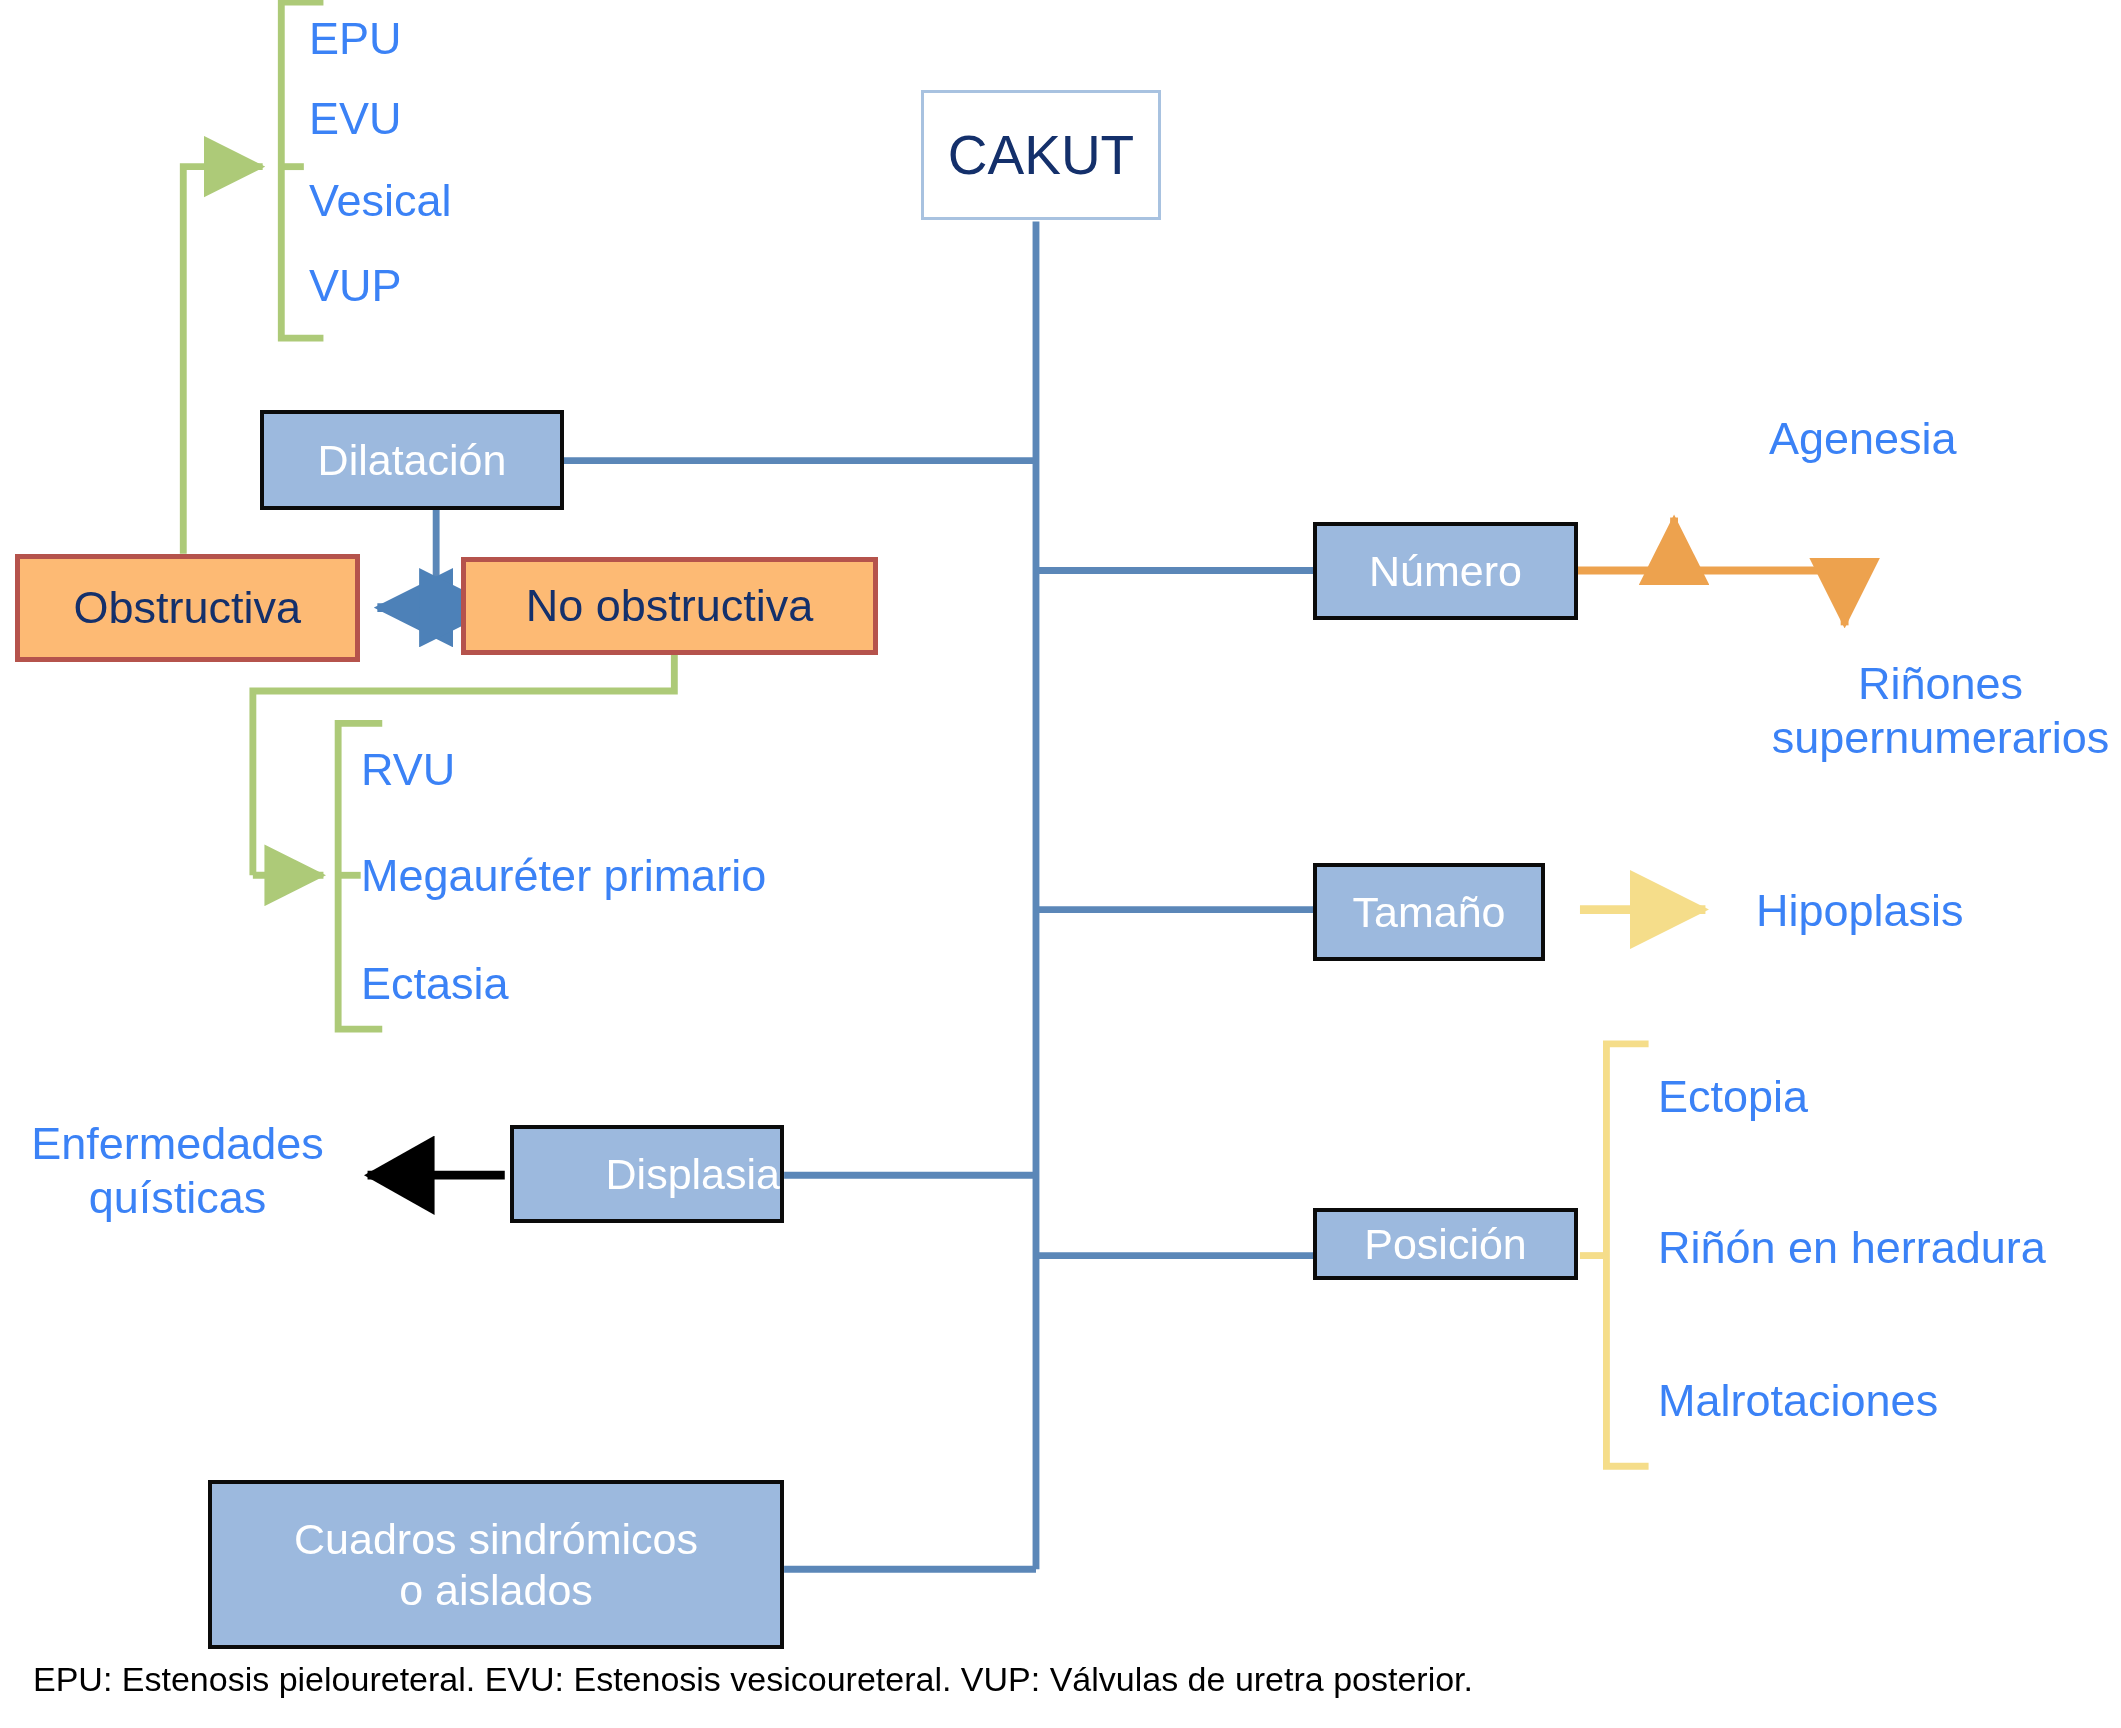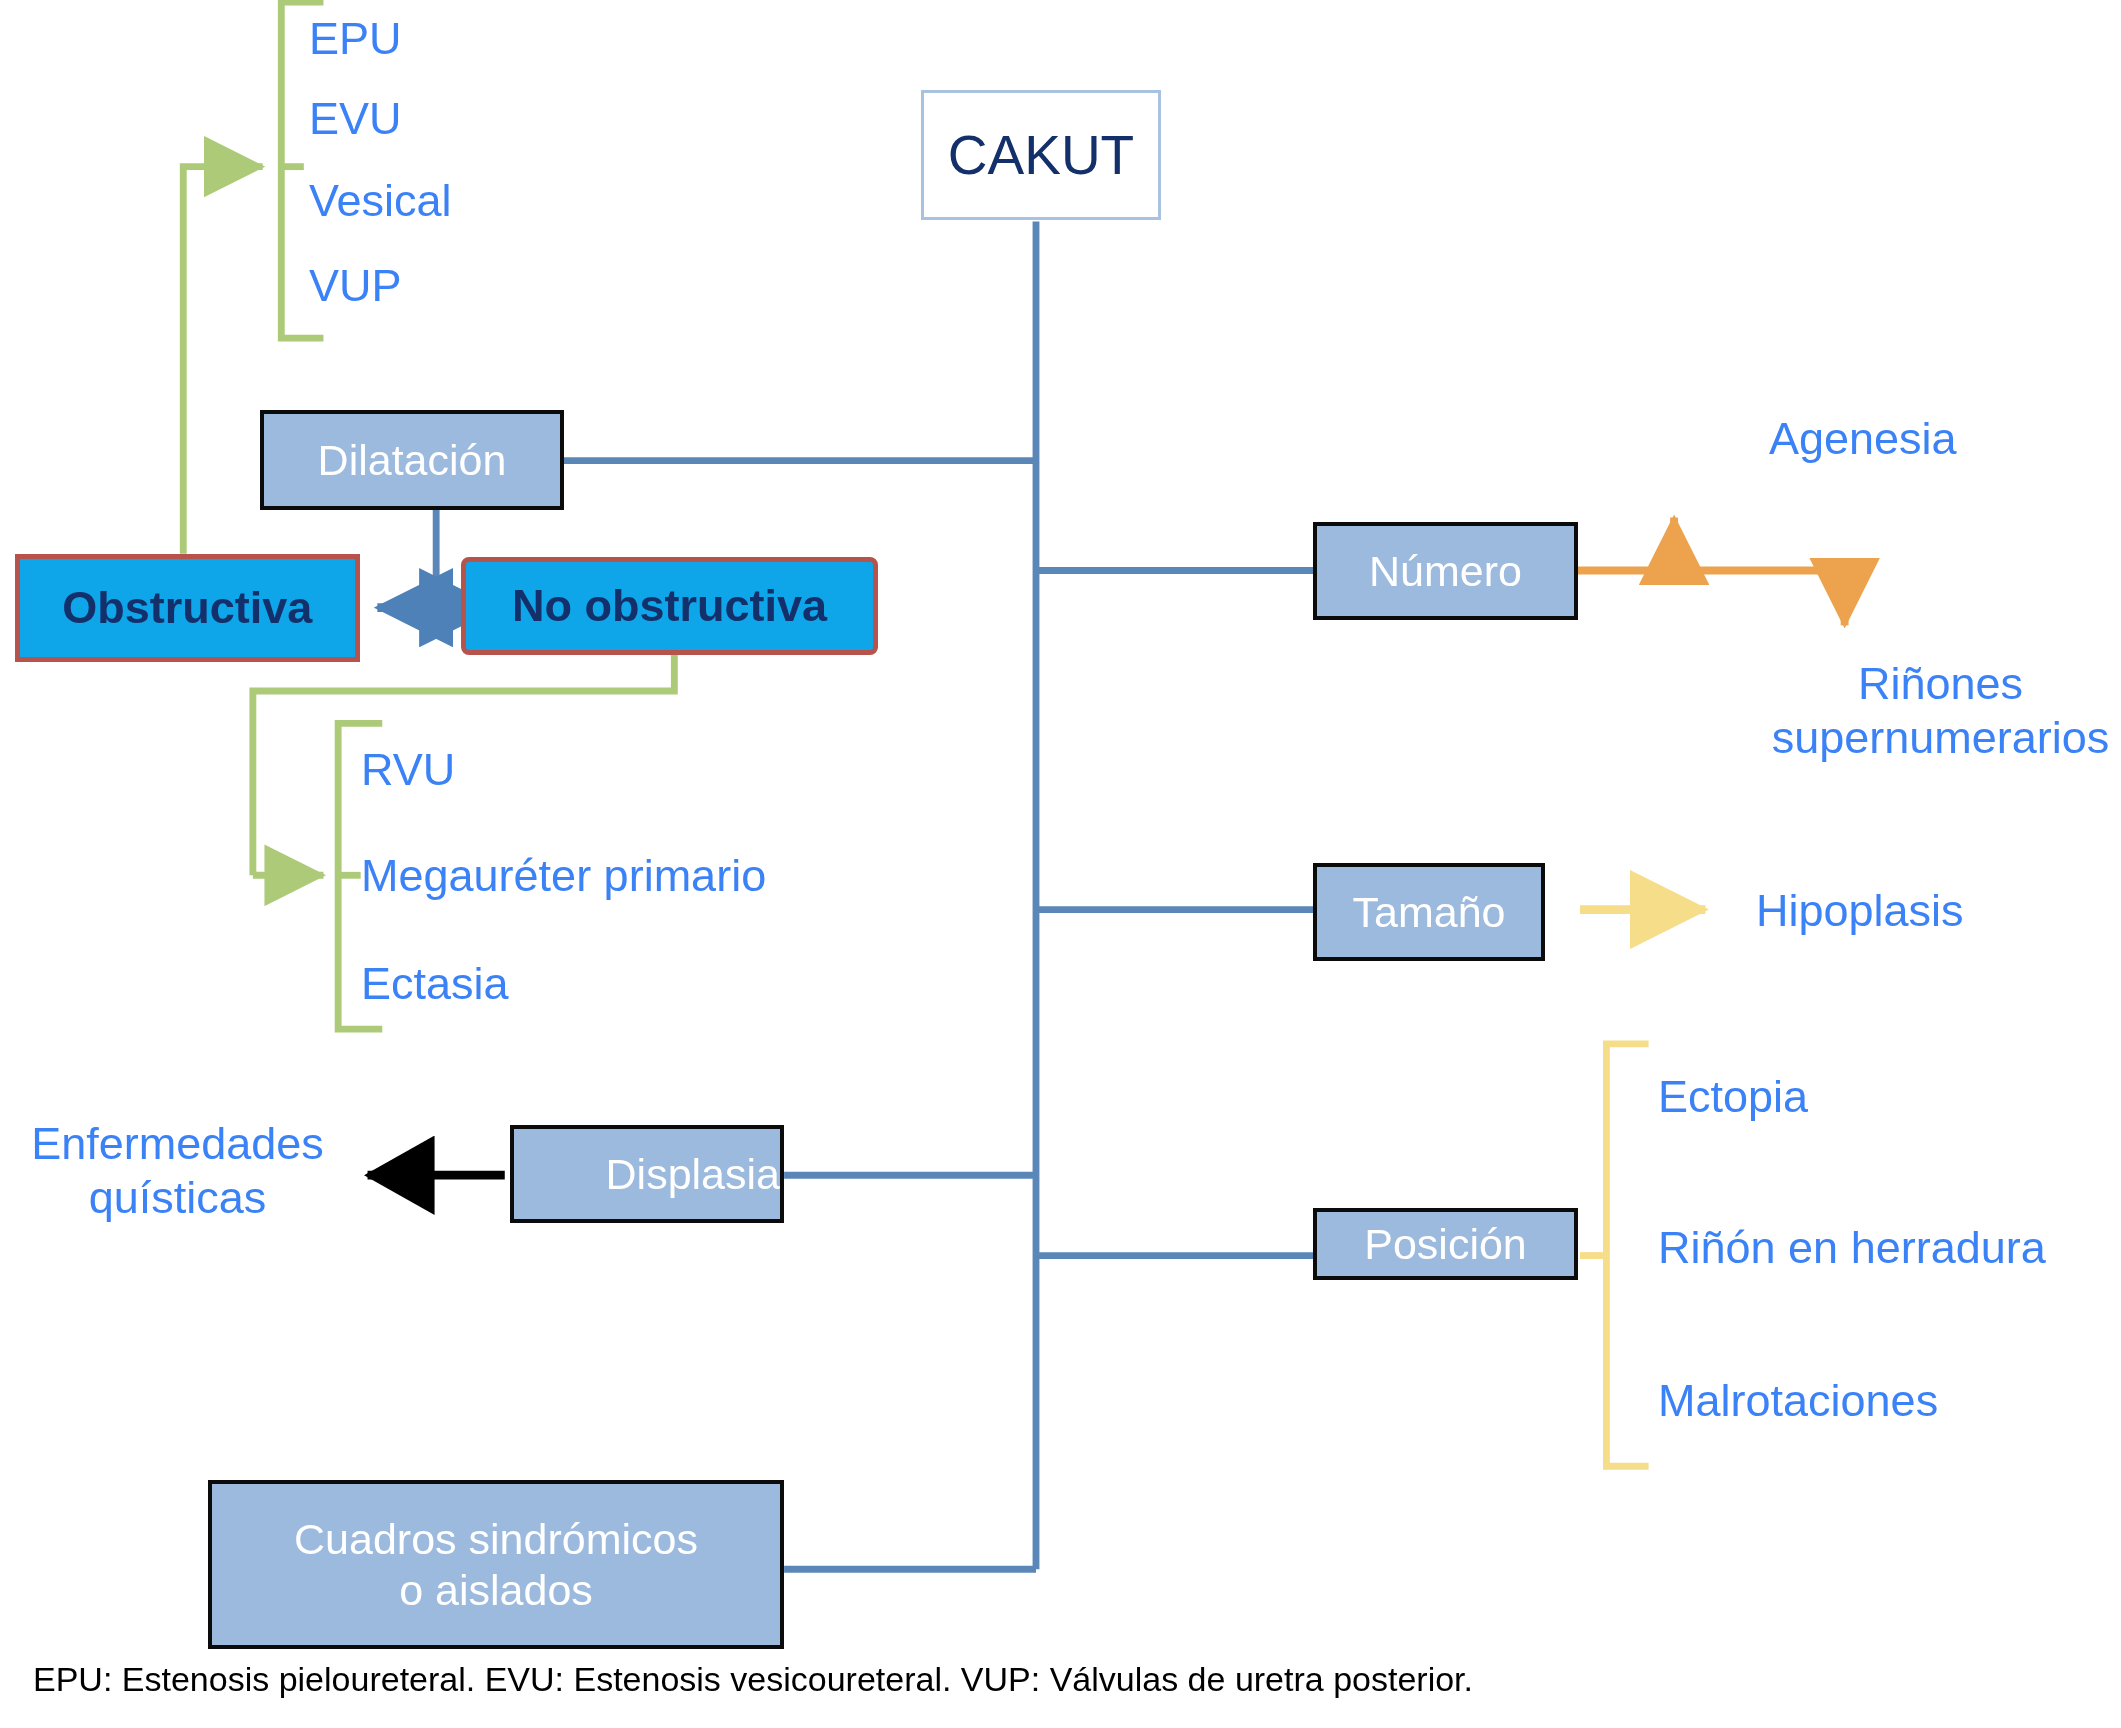--- a/index.html
+++ b/index.html
@@ -40,25 +40,24 @@
     color: #ffffff;
     font-size: 43px;
   }
   .box-outline-blue {
     background: #ffffff;
     border: 3.9px solid #a8c2e0;
     color: #14306b;
     font-size: 55px;
   }
   .box-red {
-    background: #0ea5e9;
+    background: #fdba74;
     border: 5.9px solid #b5534c;
     color: #14306b;
     font-size: 45px;
-    font-weight: bold;
   }
   .lbl {
     position: absolute;
     color: #3b82f6;
     font-size: 45px;
     line-height: 1.2;
     white-space: pre-line;
   }
   .lbl-center {
     text-align: center;
@@ -150,21 +149,21 @@
   </div>
 
   <div class="node box-blue" style="left:260px; top:410px; width:304px; height:100px;">
     <span>Dilatación</span>
   </div>
 
   <div class="node box-red" style="left:14.7px; top:554px; width:345px; height:108px;">
     <span>Obstructiva</span>
   </div>
 
-  <div class="node box-red" style="left:461px; top:557px; width:417px; height:98px;border-radius:8px;">
+  <div class="node box-red" style="left:461px; top:557px; width:417px; height:98px;">
     <span>No obstructiva</span>
   </div>
 
   <div class="node box-blue" style="left:1313px; top:522px; width:265px; height:98px;">
     <span>Número</span>
   </div>
 
   <div class="node box-blue" style="left:1313px; top:863px; width:232px; height:98px;">
     <span>Tamaño</span>
   </div>

